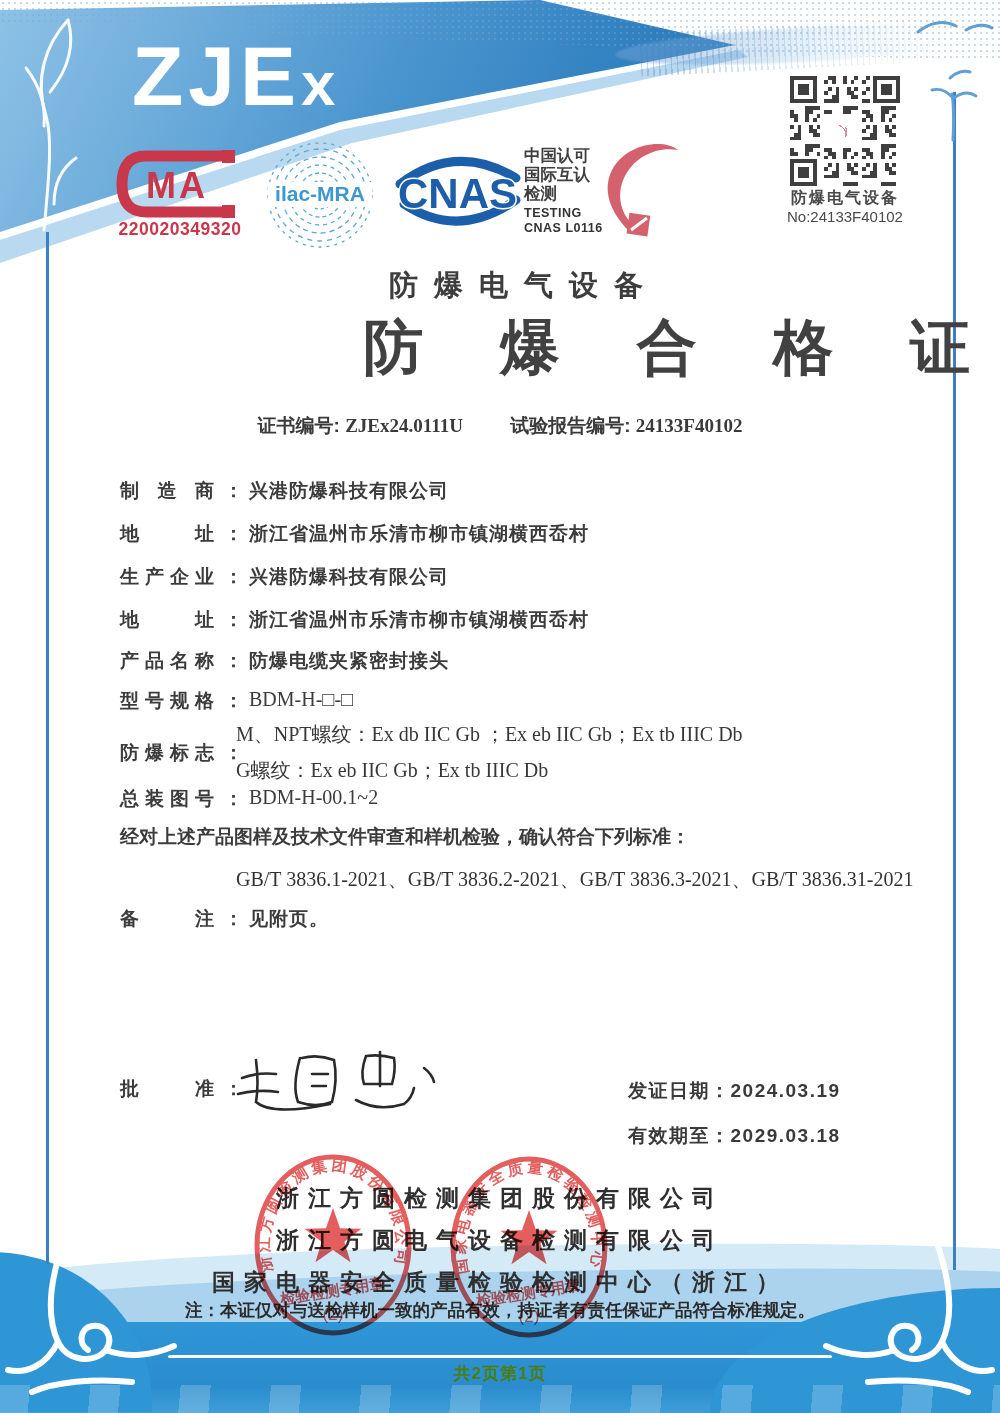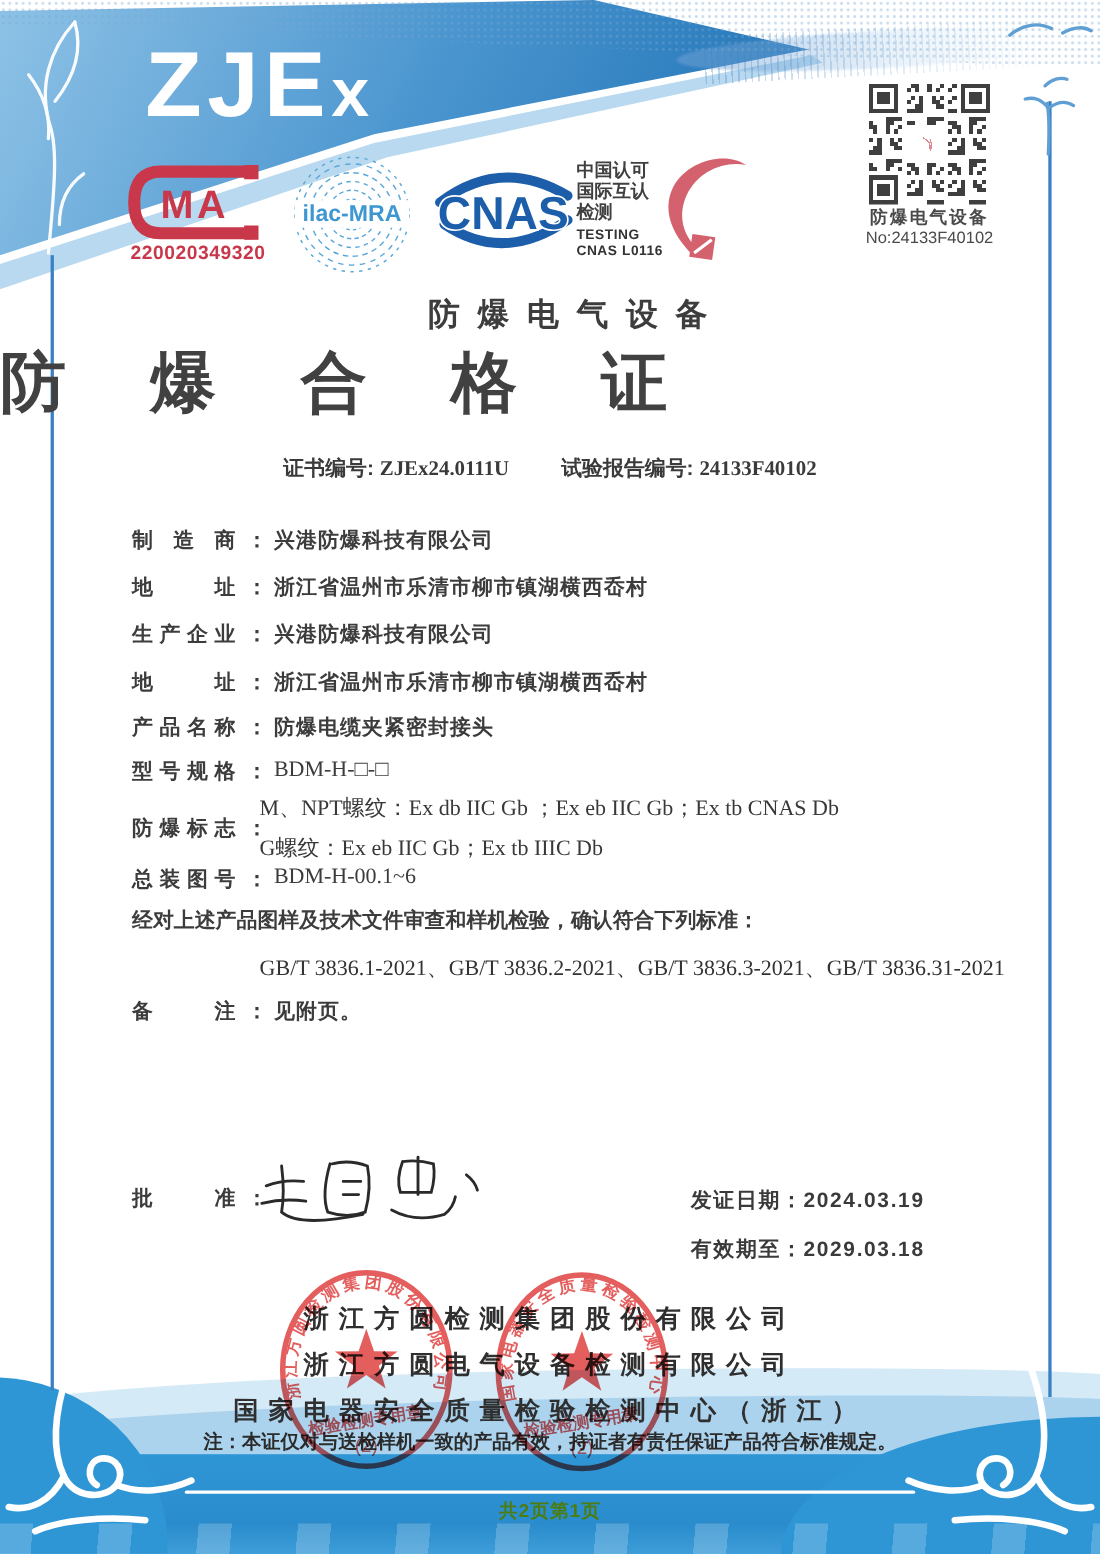--- a/index.html
+++ b/index.html
@@ -43,21 +43,21 @@
   .cnas-en{position:absolute;left:524px;top:206px;z-index:3;font-weight:700;color:#333;
     font-size:12.5px;line-height:15px;letter-spacing:.5px;}
   .qr-cap{position:absolute;left:766px;top:188px;width:158px;text-align:center;color:#4a4a4a;
     font-weight:600;font-size:16px;letter-spacing:2px;z-index:3;}
   .qr-num{position:absolute;left:766px;top:208px;width:158px;text-align:center;color:#4a4a4a;
     font-size:15px;z-index:3;}
 
   
   .subtitle{position:absolute;left:0;top:266px;width:1000px;text-align:center;font-size:29px;
     font-weight:800;letter-spacing:16px;color:#3d3d3d;z-index:3;padding-left:24px;}
-  .main-title{position:absolute;left:0;top:308px;width:1000px;text-align:left;font-size:60px;
+  .main-title{position:absolute;left:0;top:308px;width:1000px;text-align:right;font-size:60px;
     font-weight:800;letter-spacing:30px;color:#414141;z-index:3;}
   .cert-line{position:absolute;left:0;top:413px;width:1000px;text-align:center;font-size:19px;
     font-weight:600;color:#3a3a3a;z-index:3;}
   .cert-line .gap{margin-left:42px;}
 
   
   .frow{position:absolute;left:120px;z-index:3;font-size:19px;font-weight:600;color:#3c3c3c;}
   .flabel{display:inline-block;width:94px;text-align:justify;text-align-last:justify;vertical-align:top;}
   .fcolon{display:inline-block;margin:0 6px 0 10px;vertical-align:top;}
   .fvalue{display:inline-block;vertical-align:top;letter-spacing:1px;}
@@ -424,24 +424,24 @@
   </div>
   <div class="frow r6">
     <span class="flabel">型号规格</span><span class="fcolon">：</span><span class="fvalue serif">BDM-H-□-□</span>
   </div>
   <div class="frow r5">
     <span class="flabel">产品名称</span><span class="fcolon">：</span><span class="fvalue">防爆电缆夹紧密封接头</span>
   </div>
   <div class="frow r7">
     <span class="flabel">防爆标志</span><span class="fcolon">：</span>
   </div>
-  <div class="mark2 mline1 serif">M、NPT螺纹：Ex db IIC Gb ；Ex eb IIC Gb；Ex tb CNAS Db</div>
+  <div class="mark2 mline1 serif">M、NPT螺纹：Ex db IIC Gb ；Ex eb IIC Gb；Ex tb IIIC Db</div>
   <div class="mark2 mline2 serif">G螺纹：Ex eb IIC Gb；Ex tb IIIC Db</div>
   <div class="frow r8">
-    <span class="flabel">总装图号</span><span class="fcolon">：</span><span class="fvalue serif">BDM-H-00.1~6</span>
+    <span class="flabel">总装图号</span><span class="fcolon">：</span><span class="fvalue serif">BDM-H-00.1~2</span>
   </div>
 
   <div class="statement">经对上述产品图样及技术文件审查和样机检验，确认符合下列标准：</div>
   <div class="standards serif">GB/T 3836.1-2021、GB/T 3836.2-2021、GB/T 3836.3-2021、GB/T 3836.31-2021</div>
 
   <div class="frow r9">
     <span class="flabel">备注</span><span class="fcolon">：</span><span class="fvalue">见附页。</span>
   </div>
 
   <div class="frow r10">

